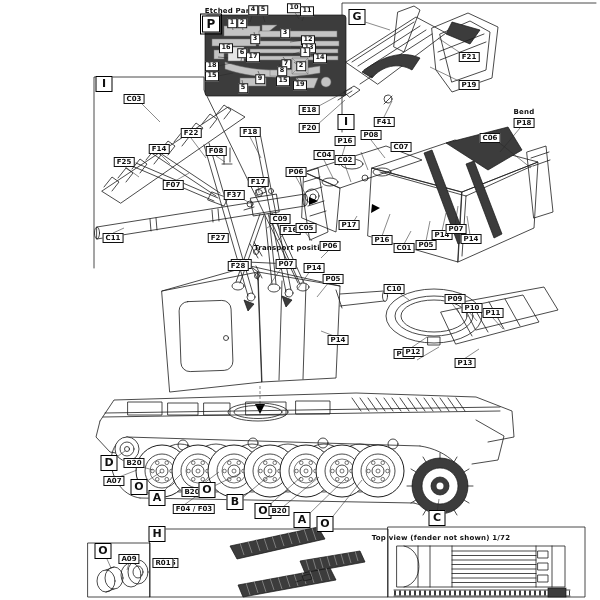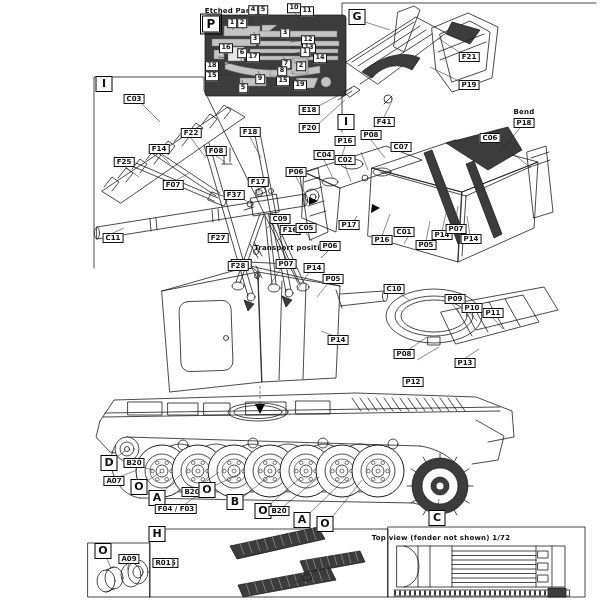--- a/index.html
+++ b/index.html
@@ -313,44 +313,44 @@
       <div class="lbl part" style="left: 280px; top: 219px;">C09</div>
       <div class="lbl part" style="left: 290px; top: 230px;">F16</div>
       <div class="lbl part" style="left: 306px; top: 228px;">C05</div>
       <div class="lbl txt" style="left: 292px; top: 248px;">Transport position</div>
       <div class="lbl part" style="left: 330px; top: 246px;">P06</div>
       <div class="lbl part" style="left: 218px; top: 238px;">F27</div>
       <div class="lbl part" style="left: 241px; top: 264px;">F38</div>
       <div class="lbl part" style="left: 238px; top: 266px;">F28</div>
       <div class="lbl part" style="left: 349px; top: 225px;">P17</div>
       <div class="lbl part" style="left: 382px; top: 240px;">P16</div>
-      <div class="lbl part" style="left: 404px; top: 232px;">C01</div>
+      <div class="lbl part" style="left: 404px; top: 248px;">C01</div>
       <div class="lbl part" style="left: 426px; top: 245px;">P05</div>
       <div class="lbl part" style="left: 442px; top: 235px;">P14</div>
       <div class="lbl part" style="left: 456px; top: 229px;">P07</div>
       <div class="lbl part" style="left: 471px; top: 239px;">P14</div>
       <div class="lbl part" style="left: 286px; top: 264px;">P07</div>
       <div class="lbl part" style="left: 314px; top: 268px;">P14</div>
       <div class="lbl part" style="left: 333px; top: 279px;">P05</div>
       <div class="lbl part" style="left: 338px; top: 340px;">P14</div>
       <div class="lbl part" style="left: 394px; top: 289px;">C10</div>
       <div class="lbl part" style="left: 455px; top: 299px;">P09</div>
       <div class="lbl part" style="left: 472px; top: 308px;">P10</div>
       <div class="lbl part" style="left: 493px; top: 313px;">P11</div>
       <div class="lbl part" style="left: 404px; top: 354px;">P08</div>
-      <div class="lbl part" style="left: 413px; top: 382px;">P12</div>
+      <div class="lbl part" style="left: 413px; top: 352px;">P12</div>
       <div class="lbl part" style="left: 465px; top: 363px;">P13</div>
       <div class="lbl sec" style="left: 109px; top: 463px;">D</div>
       <div class="lbl part" style="left: 134px; top: 463px;">B20</div>
       <div class="lbl part" style="left: 114px; top: 481px;">A07</div>
       <div class="lbl sec" style="left: 139px; top: 487px;">O</div>
       <div class="lbl sec" style="left: 157px; top: 498px;">A</div>
       <div class="lbl part" style="left: 192px; top: 492px;">B20</div>
       <div class="lbl sec" style="left: 207px; top: 490px;">O</div>
-      <div class="lbl part" style="left: 176px; top: 509px;">F04 / F03</div>
+      <div class="lbl part" style="left: 194px; top: 509px;">F04 / F03</div>
       <div class="lbl sec" style="left: 235px; top: 502px;">B</div>
       <div class="lbl sec" style="left: 263px; top: 511px;">O</div>
       <div class="lbl part" style="left: 279px; top: 511px;">B20</div>
       <div class="lbl sec" style="left: 302px; top: 520px;">A</div>
       <div class="lbl sec" style="left: 325px; top: 524px;">O</div>
       <div class="lbl sec" style="left: 437px; top: 518px;">C</div>
       <div class="lbl sec" style="left: 157px; top: 534px;">H</div>
       <div class="lbl sec" style="left: 103px; top: 551px;">O</div>
       <div class="lbl part" style="left: 120px; top: 563px; margin-left: 48px;">A06</div>
       <div class="lbl part" style="left: 129px; top: 559px;">A09</div>

